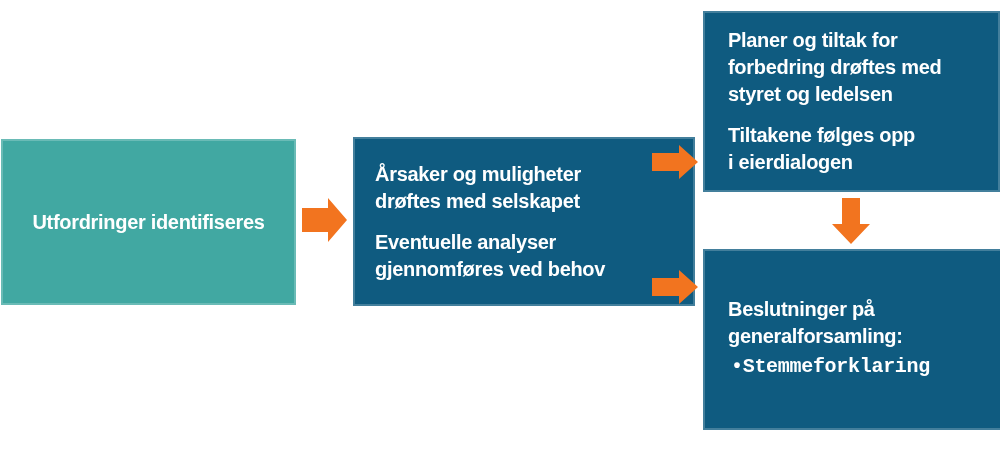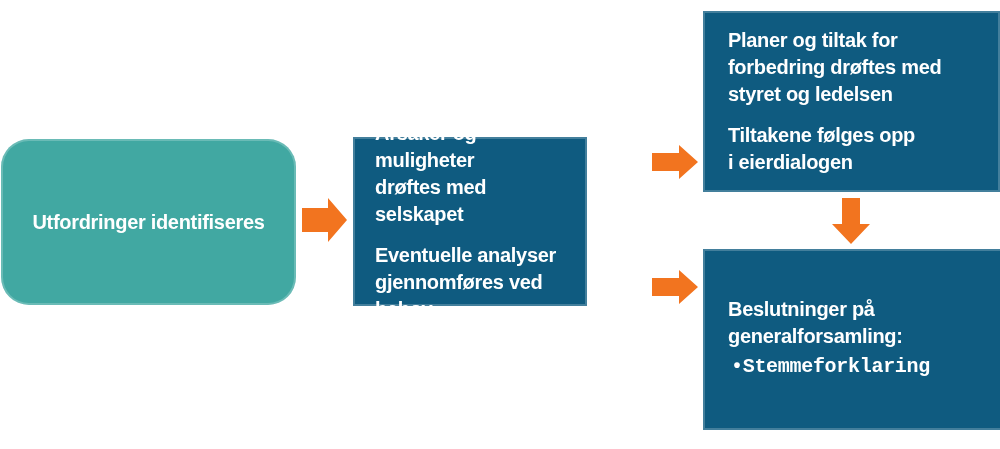--- a/index.html
+++ b/index.html
@@ -26,34 +26,33 @@
   .box-teal {
     background: #41A8A2;
     left: 1px; top: 139px;
     width: 295px; height: 166px;
     display: flex;
     align-items: center;
     justify-content: center;
     text-align: center;
     font-size: 20px;
     line-height: 26px;
-    border-radius: 28px;
   }
   .box-blue {
     background: #0F5B80;
     display: flex;
     flex-direction: column;
     justify-content: center;
     padding: 16px 18px 16px 22px;
     font-size: 20px;
     line-height: 27px;
   }
   .box-mid {
     left: 353px; top: 137px;
-    width: 234px; height: 169px;
+    width: 342px; height: 169px;
   }
   .box-topright {
     left: 703px; top: 11px;
     width: 297px; height: 181px;
     padding-left: 25px;
   }
   .box-bottomright {
     left: 703px; top: 249px;
     width: 350px; height: 181px;
     padding-left: 25px;

